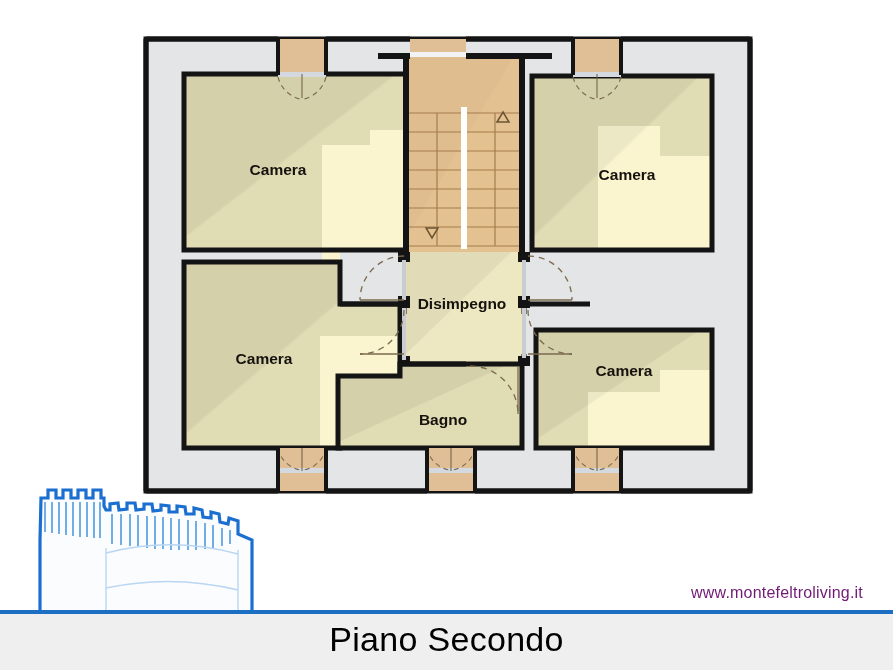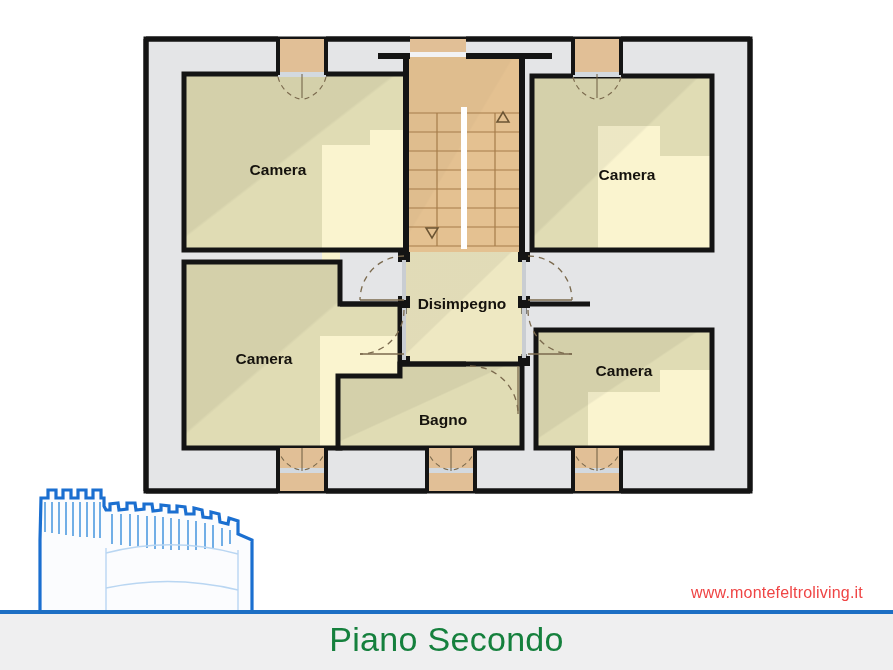--- a/index.html
+++ b/index.html
@@ -46,30 +46,30 @@
     height: 4px;
     background: #1d6fc4;
   }
   .plan-title {
     position: absolute;
     left: 0;
     top: 612px;
     width: 893px;
     text-align: center;
     font-size: 34px;
-    color: #15803d;
+    color: #000000;
     letter-spacing: 0.3px;
     font-weight: 400;
   }
   .site-url {
     position: absolute;
     right: 30px;
     top: 576px;
     font-size: 16px;
-    color: #ef4444;
+    color: #701a75;
     letter-spacing: 0.2px;
   }
   .room-label {
     font-family: "Liberation Sans", sans-serif;
     font-size: 15.5px;
     font-weight: bold;
     fill: #15120d;
   }
 </style>
 </head>

